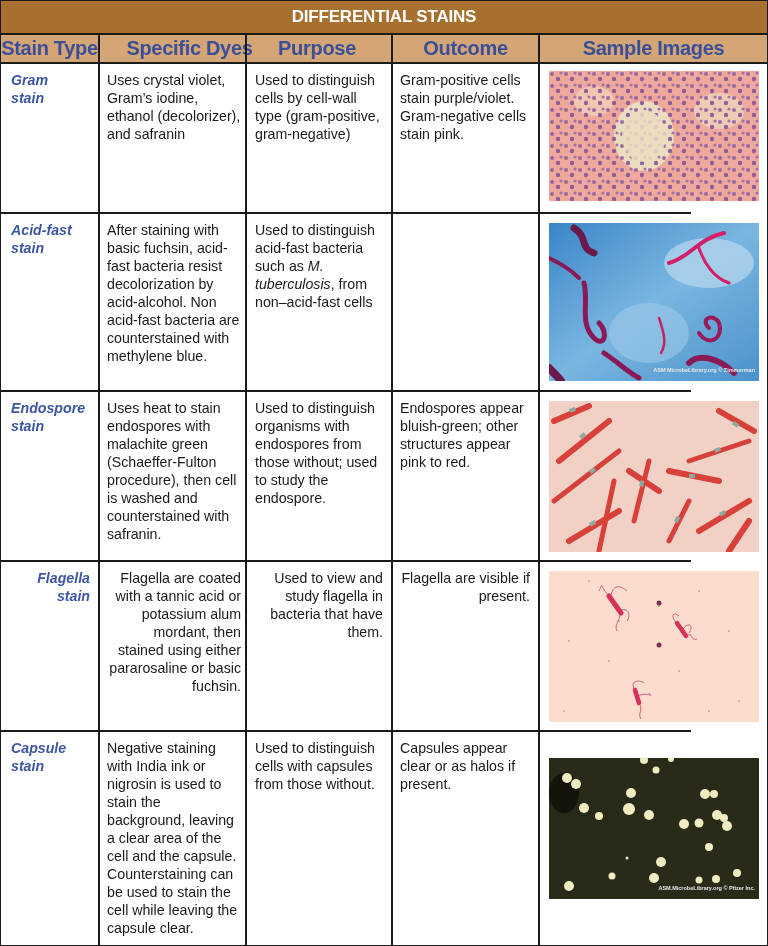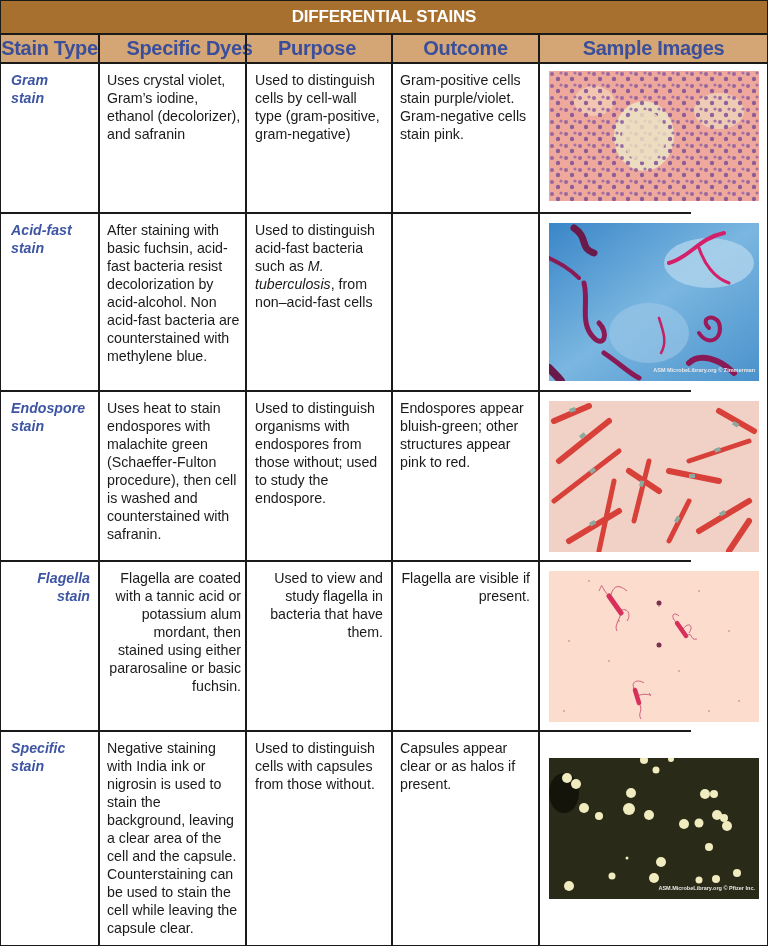--- a/index.html
+++ b/index.html
@@ -188,21 +188,21 @@
             <path d="M128 52 C120 45, 125 40, 130 45 M137 65 C145 60, 140 70, 148 68 M134 58 C140 50, 145 55, 140 62"></path>
             <path d="M86 119 C80 110, 90 108, 95 112 M90 132 C95 140, 88 142, 92 148 M88 125 C100 120, 105 128, 100 122"></path>
           </g>
         </svg>
       </div>
     </div>
   </div>
 
   <div class="row" style="top:731px;height:213px;border-bottom:none;">
     <div class="cell c1 stain-name">
-      <div>Specific</div>
+      <div>Capsule</div>
       <div>stain</div>
     </div>
     <div class="cell c2">Negative staining with India ink or nigrosin is used to stain the background, leaving a clear area of the cell and the capsule. Counterstaining can be used to stain the cell while leaving the capsule clear.</div>
     <div class="cell c3">Used to distinguish cells with capsules from those without.</div>
     <div class="cell c4">Capsules appear clear or as halos if present.</div>
     <div class="cell c5">
       <div class="img" style="top:26px;height:141px;">
         <svg width="210" height="141" viewBox="0 0 210 141">
           <rect width="210" height="141" fill="#2a2a18"></rect>
           <ellipse cx="15" cy="35" rx="15" ry="20" fill="#14140a"></ellipse>

